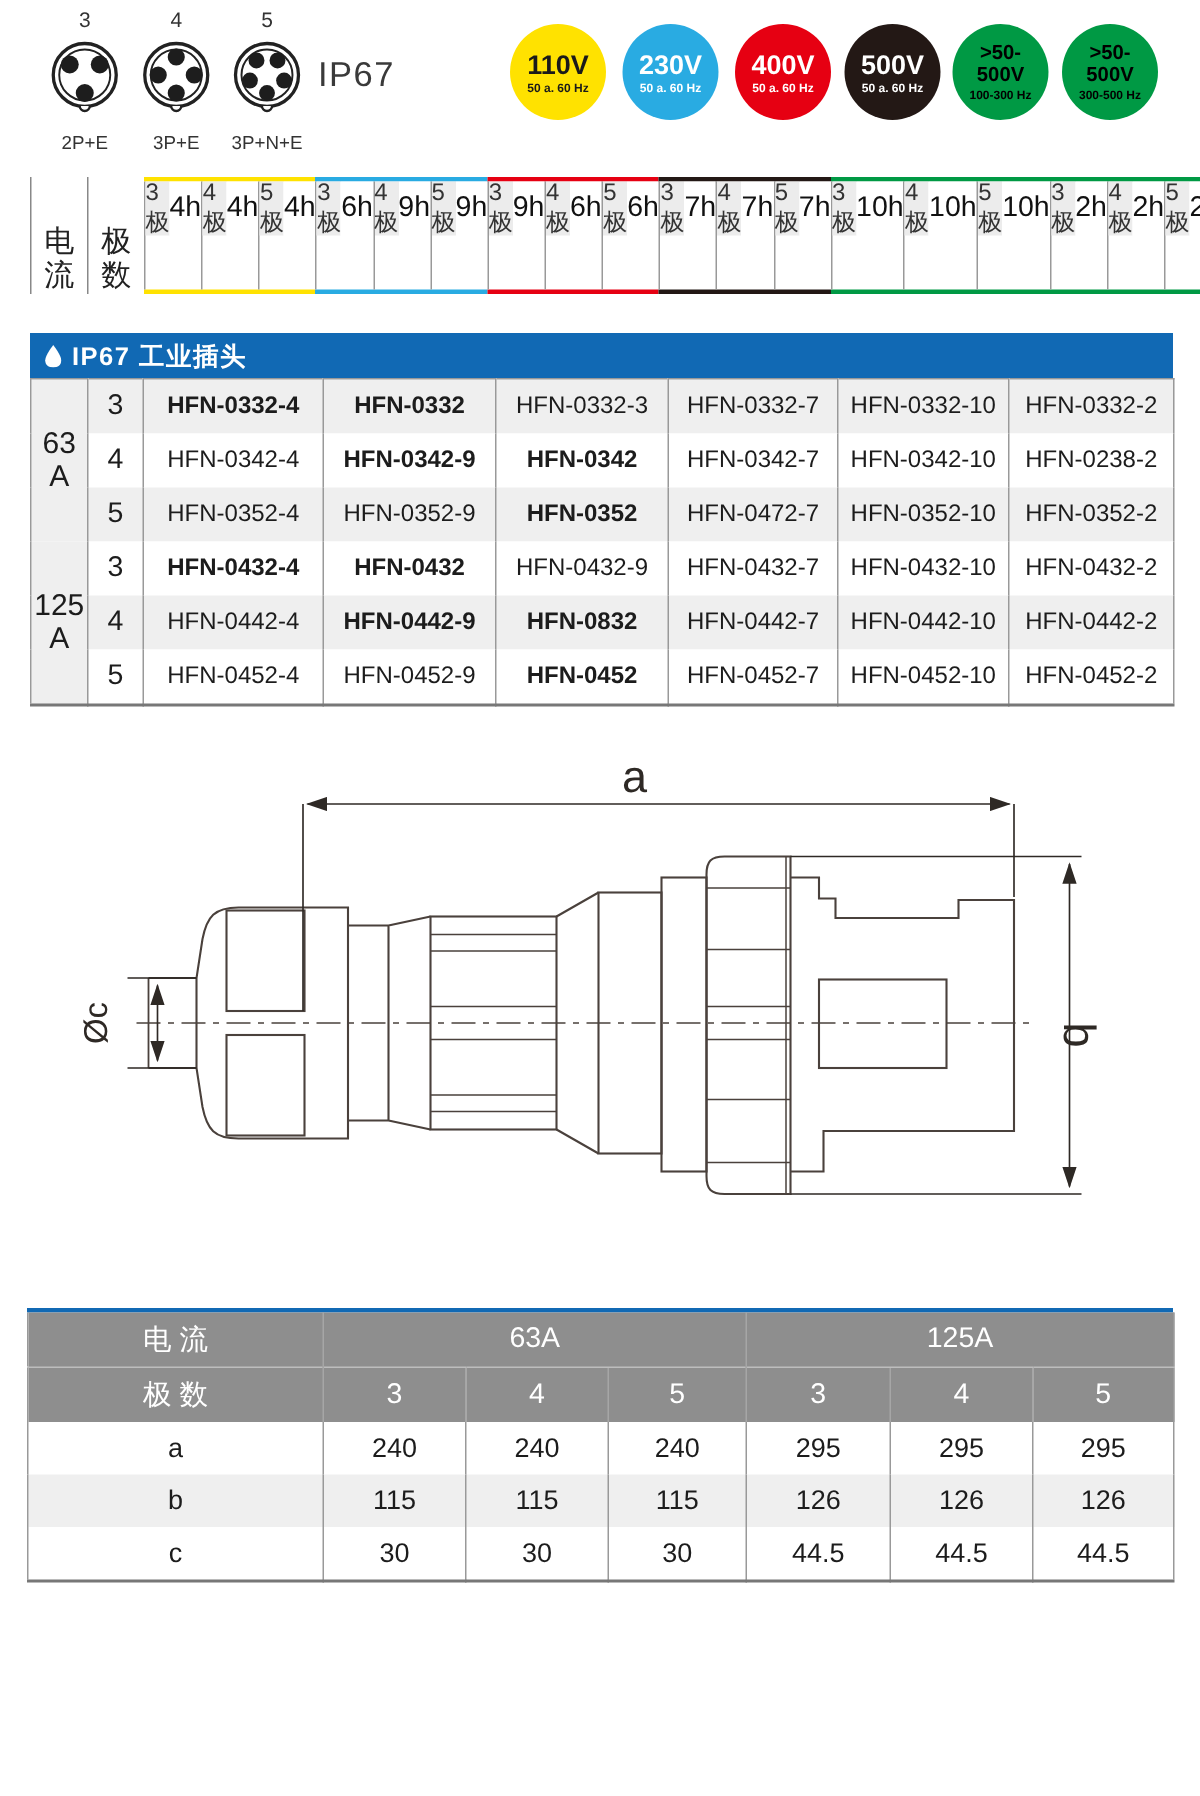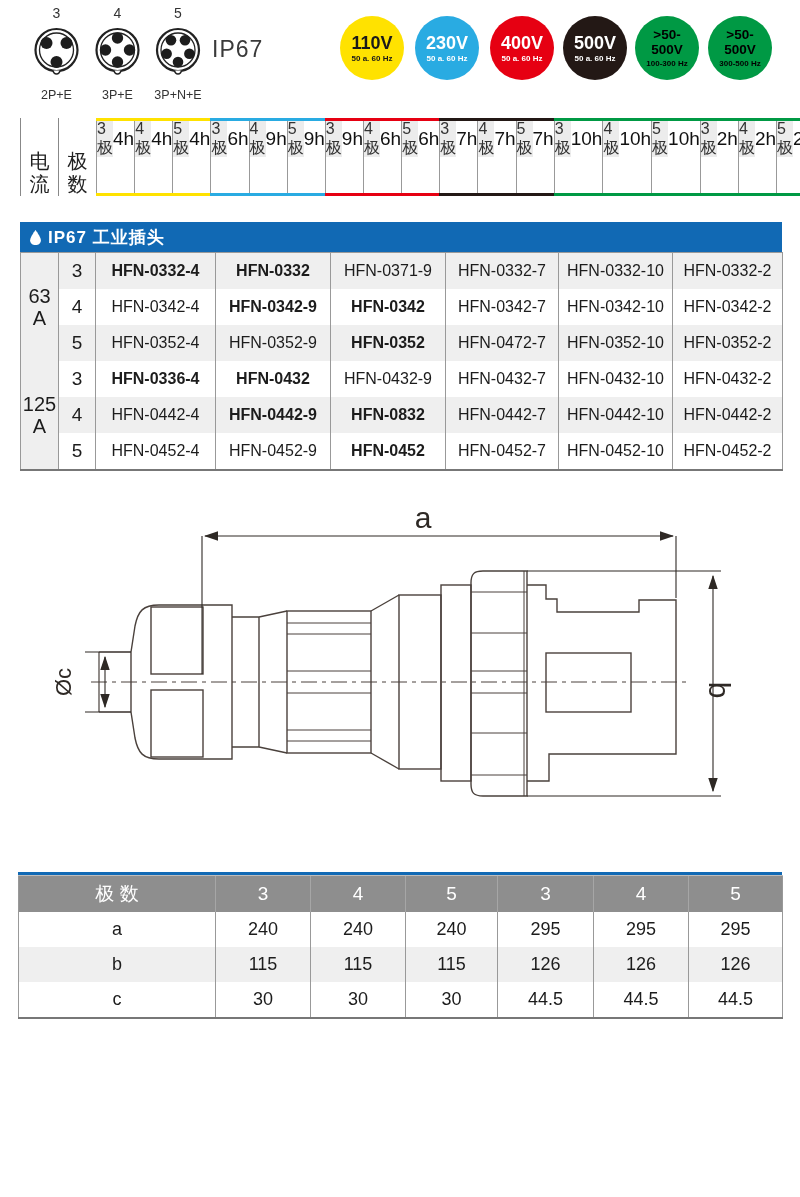--- a/index.html
+++ b/index.html
@@ -274,50 +274,50 @@
         </colgroup>
       <tbody>
           <tr class="odd">
         <td class="cur" rowspan="3">
               <span>63</span>
               <span>A</span>
             </td>
         <td class="pole">3</td>
         <td class="bold">HFN-0332-4</td>
         <td class="bold">HFN-0332</td>
-        <td>HFN-0371-9</td>
+        <td>HFN-0332-3</td>
         <td>HFN-0332-7</td>
         <td>HFN-0332-10</td>
         <td>HFN-0332-2</td>
       </tr>
       <tr class="even">
         <td class="pole">4</td>
         <td>HFN-0342-4</td>
         <td class="bold">HFN-0342-9</td>
         <td class="bold">HFN-0342</td>
         <td>HFN-0342-7</td>
         <td>HFN-0342-10</td>
-        <td>HFN-0342-2</td>
+        <td>HFN-0238-2</td>
       </tr>
       <tr class="odd">
         <td class="pole">5</td>
         <td>HFN-0352-4</td>
         <td>HFN-0352-9</td>
         <td class="bold">HFN-0352</td>
         <td>HFN-0472-7</td>
         <td>HFN-0352-10</td>
         <td>HFN-0352-2</td>
       </tr>
       <tr class="even">
         <td class="cur" rowspan="3">
               <span>125</span>
               <span>A</span>
             </td>
         <td class="pole">3</td>
-        <td class="bold">HFN-0336-4</td>
+        <td class="bold">HFN-0432-4</td>
         <td class="bold">HFN-0432</td>
         <td>HFN-0432-9</td>
         <td>HFN-0432-7</td>
         <td>HFN-0432-10</td>
         <td>HFN-0432-2</td>
       </tr>
       <tr class="odd">
         <td class="pole">4</td>
         <td>HFN-0442-4</td>
         <td class="bold">HFN-0442-9</td>
@@ -382,20 +382,25 @@
       <colgroup>
           <col style="width:197px">
           <col style="width:95px">
           <col style="width:95px">
           <col style="width:92px">
           <col style="width:96px">
           <col style="width:95px">
           <col style="width:94px">
         </colgroup>
       <tbody>
+          <tr class="h1">
+        <th class="nl">电 流</th>
+        <th colspan="3">63A</th>
+        <th colspan="3">125A</th>
+      </tr>
       <tr class="h2">
         <th class="nl">极 数</th>
         <th>3</th>
         <th>4</th>
         <th>5</th>
         <th>3</th>
         <th>4</th>
         <th>5</th>
       </tr>
       <tr>

